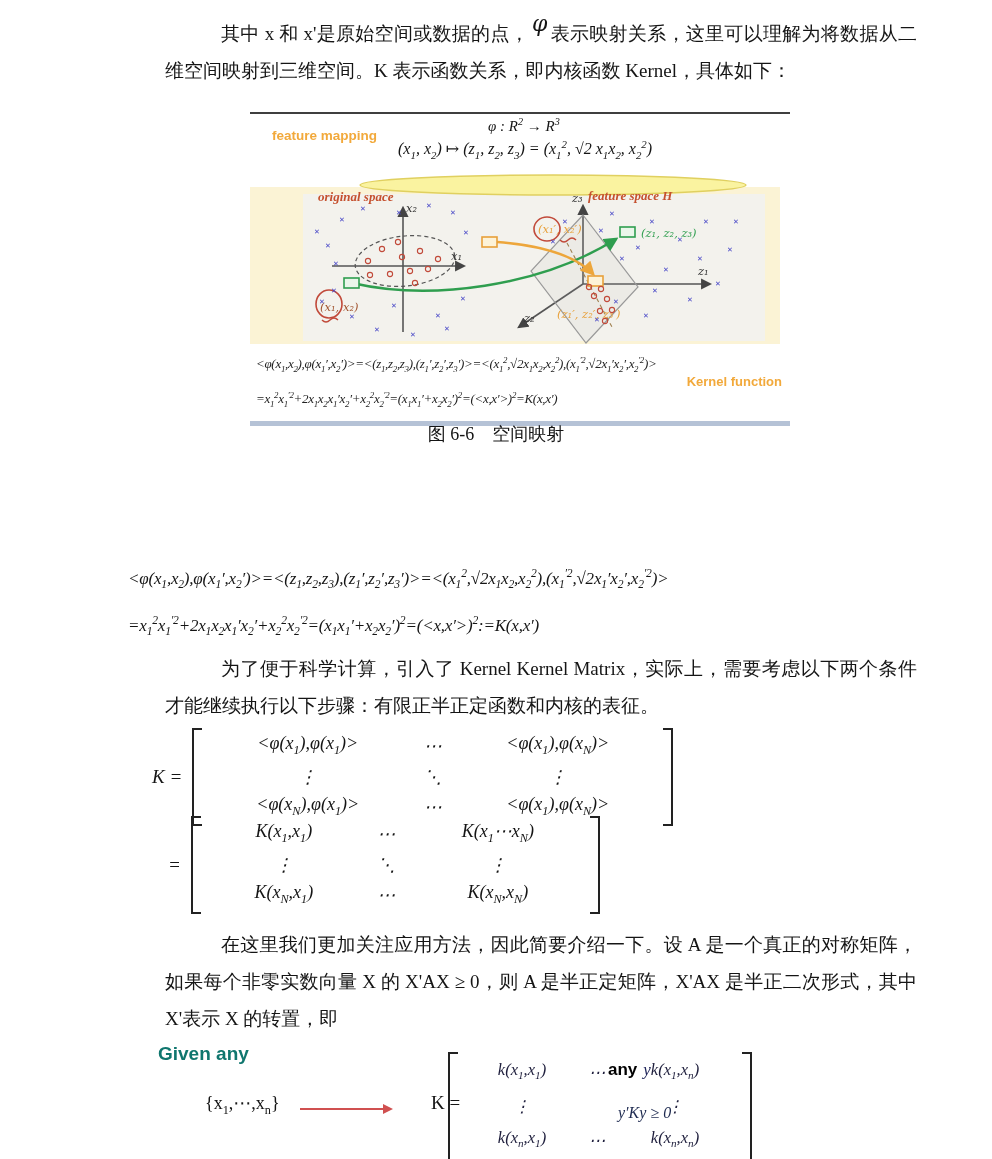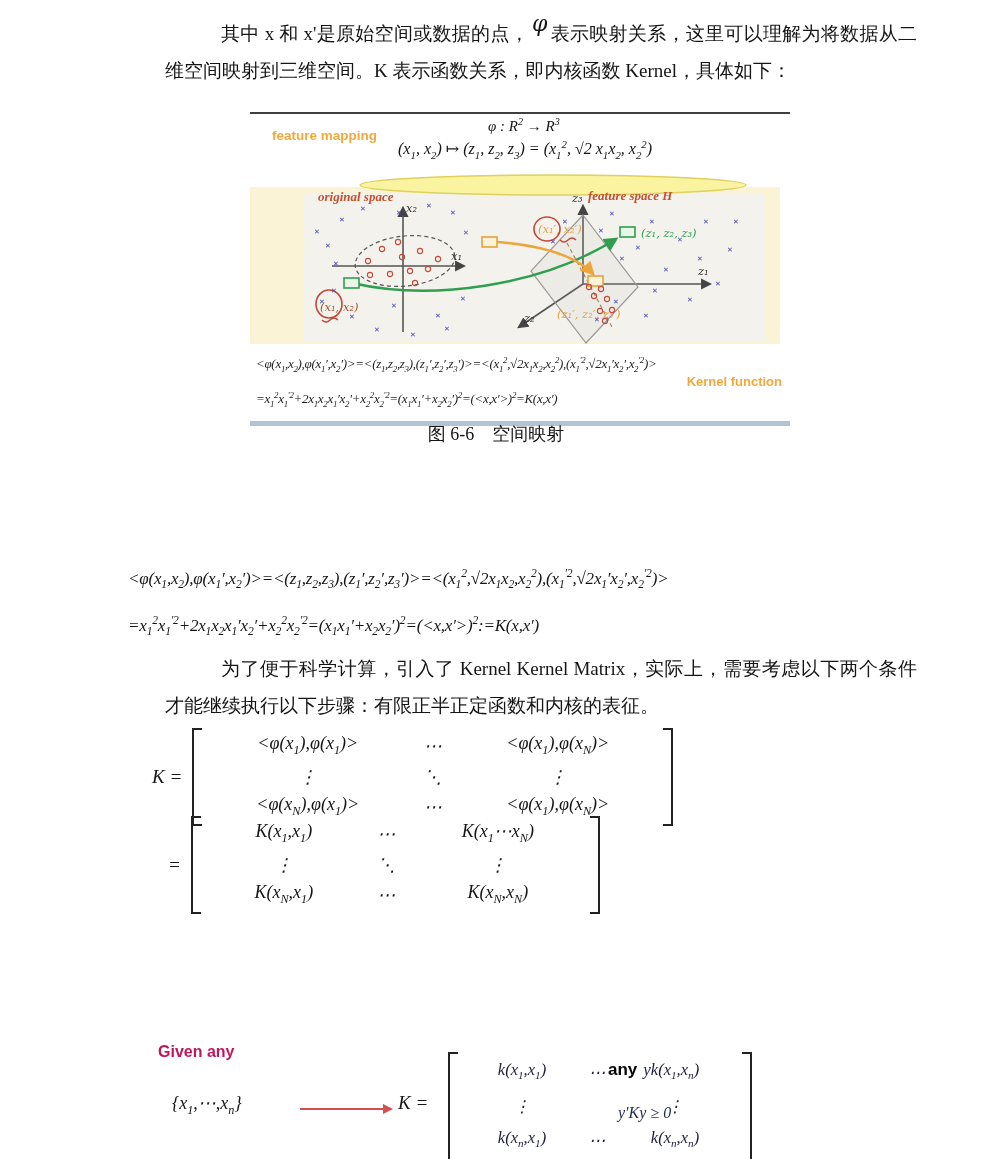--- a/index.html
+++ b/index.html
@@ -47,22 +47,22 @@
   .br.l{border-right:0;}
   .br.r{border-left:0;}
   .mgrid{display:grid;row-gap:2px;padding:3px 8px;align-items:center;justify-items:center;
          font-style:italic;font-size:18px;line-height:25px;text-align:center;}
   .g1{grid-template-columns:195px 55px 195px;}
   .g2{grid-template-columns:150px 55px 168px;}
   .g3{grid-template-columns:112px 38px 118px;font-size:16.5px;color:#1e1e3c;line-height:29px;}
   
   .bottom{position:absolute;left:0;top:1040px;width:992px;height:119px;}
   .babs{position:absolute;}
-  .given{font-family:"Liberation Sans",sans-serif;font-weight:bold;font-size:16px;color:#be185d;}
-  .setx{font-style:italic;font-size:18px;}
+  .given{font-family:"Liberation Sans",sans-serif;font-weight:bold;font-size:19px;color:#0f766e;}
+  .setx{font-size:18px;margin-left:33px;}
   .rarrow{width:84px;height:2px;background:#d05050;}
   .rarrow:after{content:"";position:absolute;right:-9px;top:-4px;border-left:10px solid #d05050;
                 border-top:5px solid transparent;border-bottom:5px solid transparent;}
   .anyw{font-family:Liberation Sans, sans-serif;font-weight:bold;font-size:17px;color:#000000;}
   .anyy{font-style:italic;font-size:17px;color:#20255a;padding-left:6px;}
   .ineq{font-style:italic;font-size:16px;color:#1e2a50;}
   sub{font-size:68%;}
   sup{font-size:68%;}
 </style>
 </head>
@@ -239,20 +239,21 @@
         <span>⋱</span>
         <span>⋮</span>
         <span>K(x<sub>N</sub>,x<sub>1</sub>)</span>
         <span>⋯</span>
         <span>K(x<sub>N</sub>,x<sub>N</sub>)</span>
       </div>
       <div class="br r"></div>
     </div>
   </div>
 
+  <div class="para indent" style="top:926px;">在这里我们更加关注应用方法，因此简要介绍一下。设 A 是一个真正的对称矩阵，如果每个非零实数向量 X 的 X'AX ≥ 0，则 A 是半正定矩阵，X'AX 是半正二次形式，其中 X'表示 X 的转置，即</div>
 
   <div class="bottom">
     <span class="babs given" style="left:158px;top:3px;">Given any</span>
     <span class="babs setx" style="left:172px;top:52px;">{x<sub>1</sub>,⋯,x<sub>n</sub>}</span>
     <span class="babs rarrow" style="left:300px;top:68px;"></span>
     <span class="babs setx" style="left:398px;top:52px;font-size:19px;">K =</span>
     <div class="babs mtx" style="left:448px;top:12px;">
       <div class="br l"></div>
       <div class="mgrid g3">
         <span>k(x<sub>1</sub>,x<sub>1</sub>)</span>

